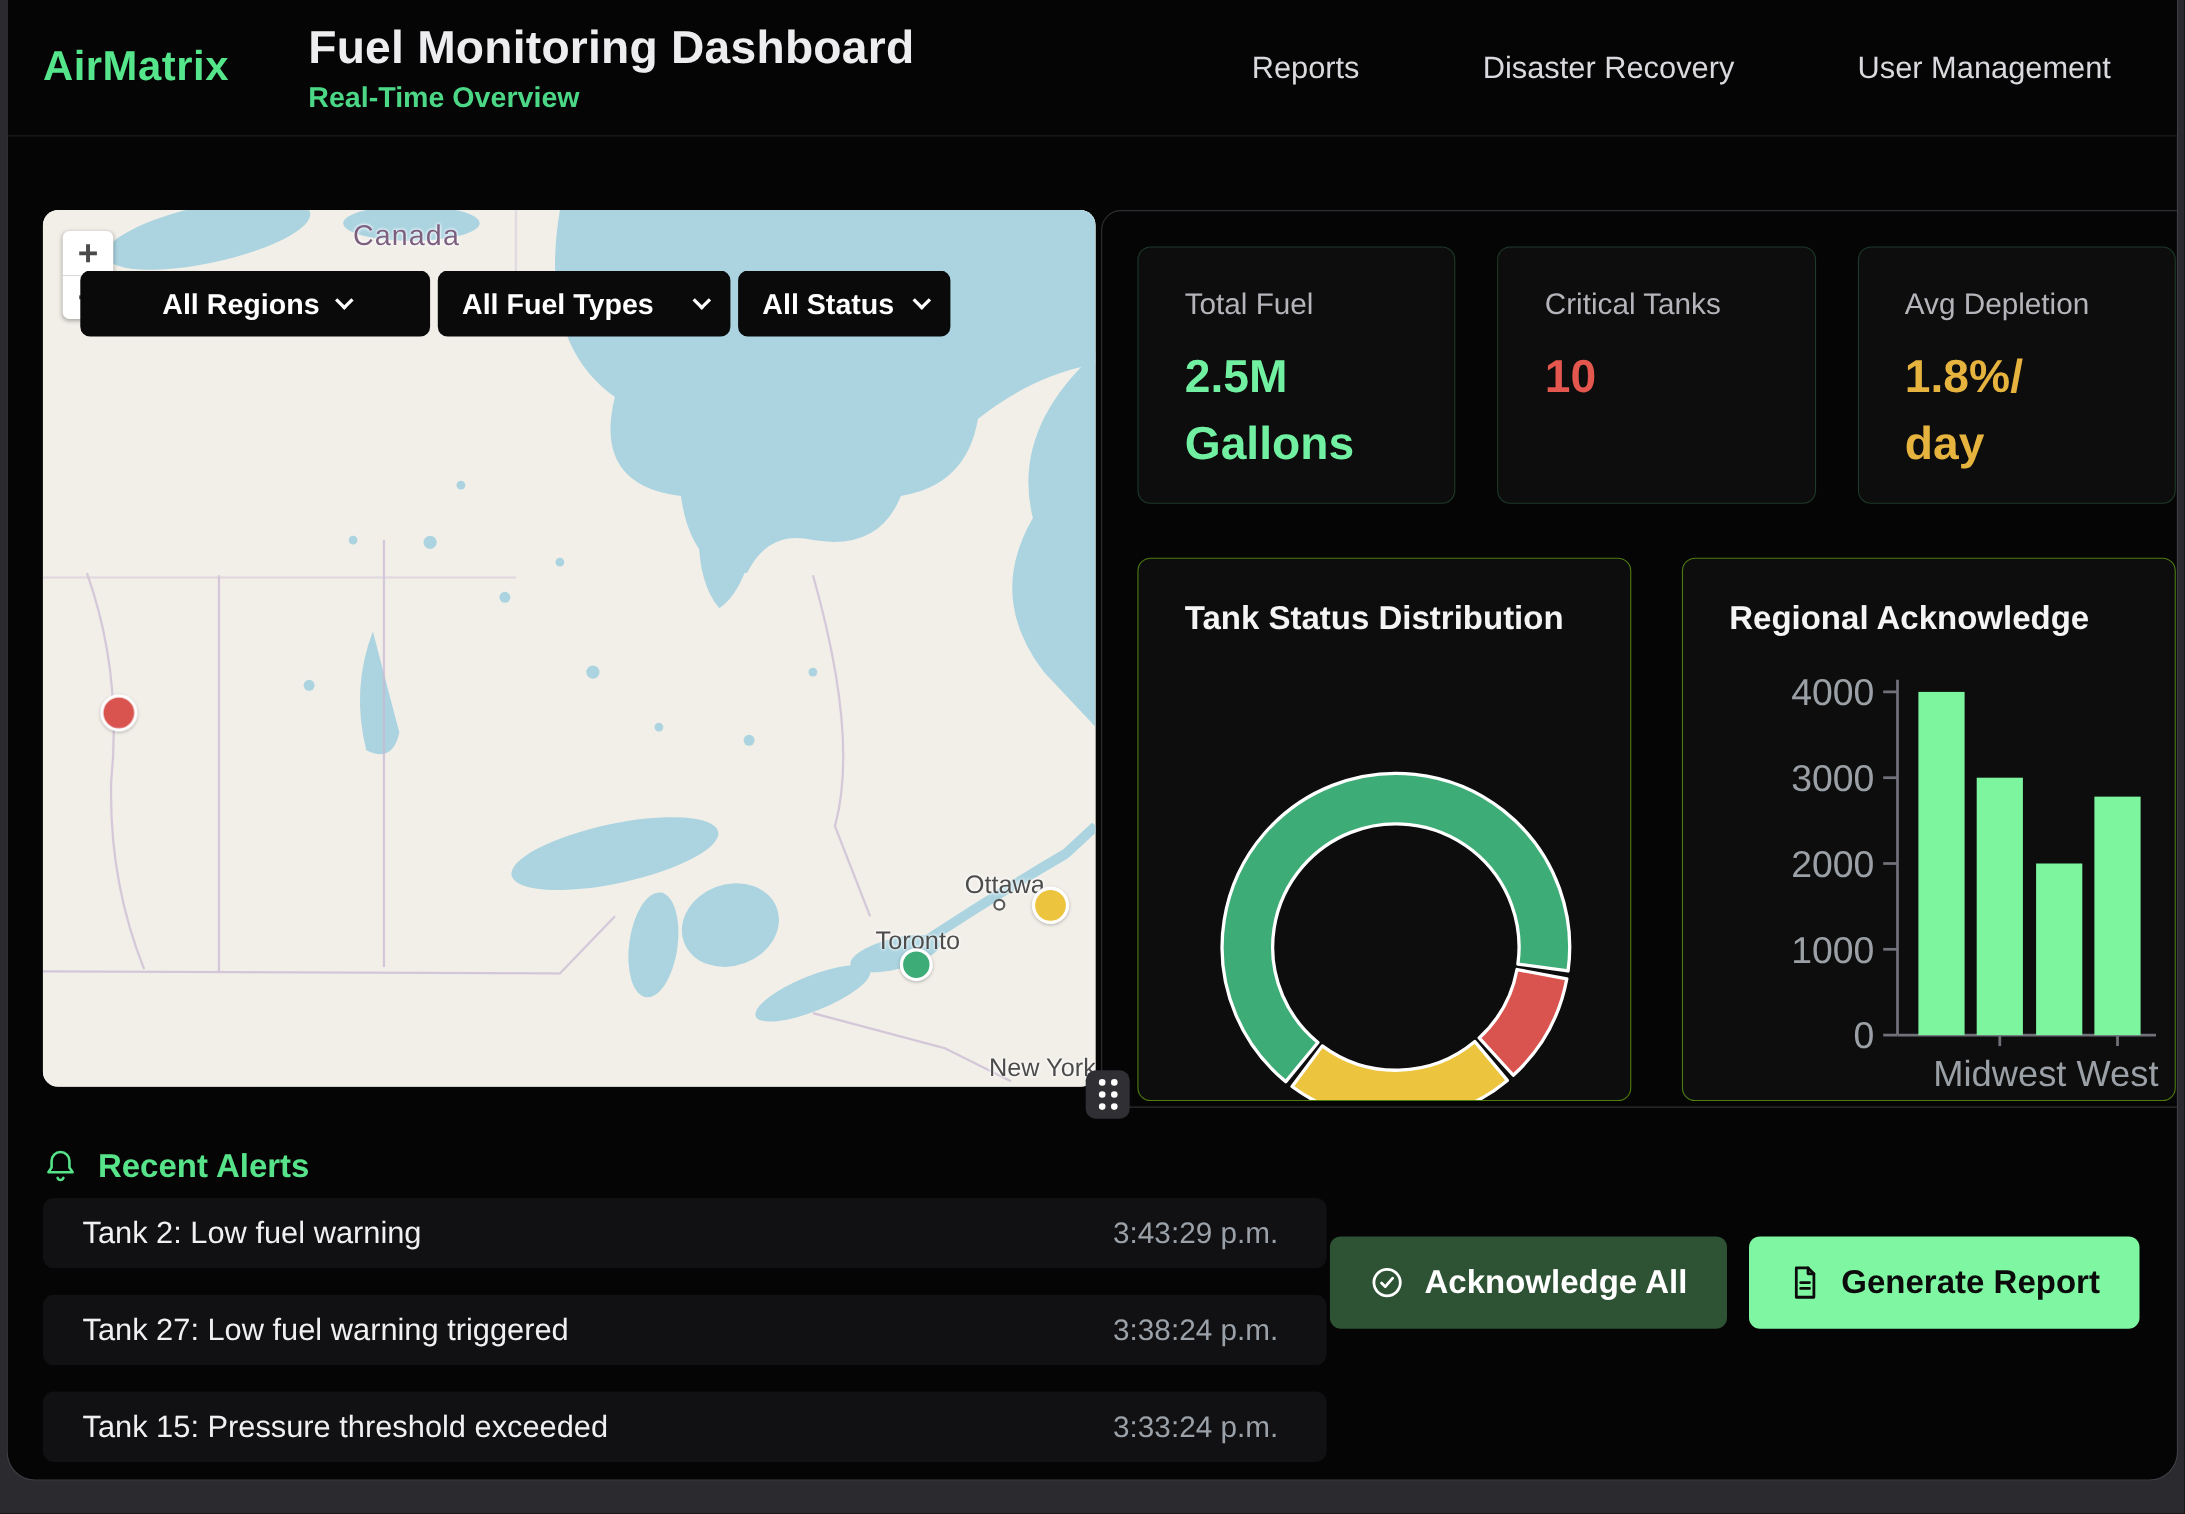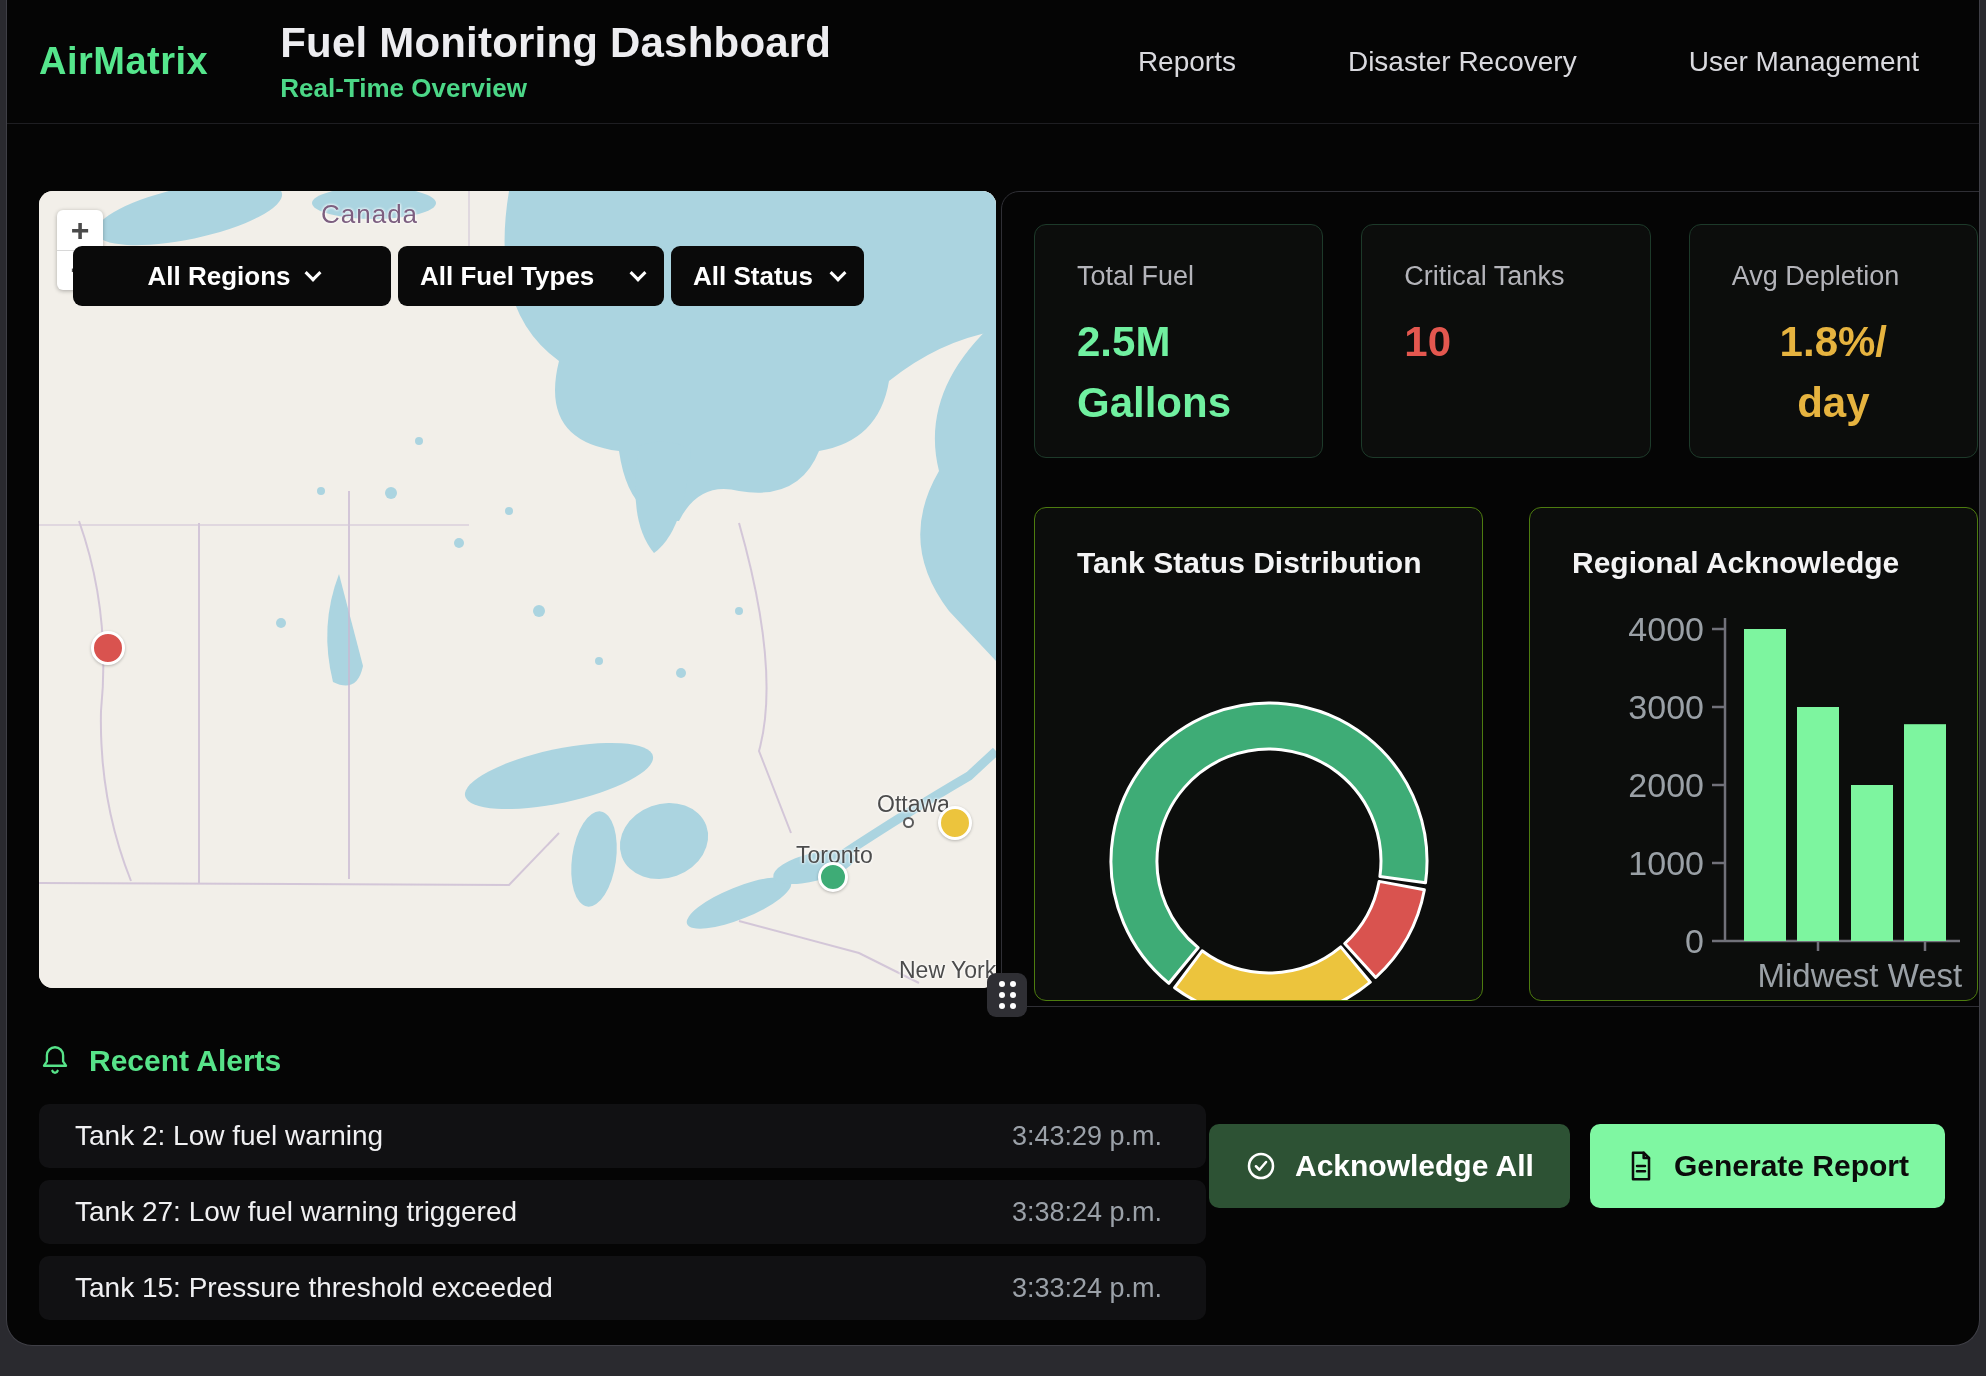--- a/index.html
+++ b/index.html
@@ -68,21 +68,21 @@
   .chart-card{ flex:1; height:494px; background:#0c0d0c; border:1px solid #4d7c0f;
     border-radius:12px; padding:38px 0 0 42px; overflow:hidden;}
   .chart-title{ font-size:30px; font-weight:700; color:#f4f4f5;}
   #donut-chart{ margin:-24px 0 0 -20px;}
   #bar-chart{ margin:2px 0 0 14px;}
 
   
   .alerts{ position:relative; padding:21px 28px 0 32px;}
   .alerts-heading{ display:flex; align-items:center; gap:18px; margin-top:16px;}
   .alerts-heading .txt{ font-size:30px; font-weight:800; color:#57e389;}
-  .alert-list{ width:1167px; margin-top:26px; display:flex; flex-direction:column; gap:12px;}
+  .alert-list{ width:1167px; margin-top:11px; display:flex; flex-direction:column; gap:24px;}
   .alert-row{ height:64px; background:#111113; border-radius:10px; display:flex;
     align-items:center; justify-content:space-between; padding:0 44px 0 36px; cursor:pointer;}
   .alert-msg{ font-size:28px; color:#f0f0f2;}
   .alert-time{ font-size:27px; color:#9ba1a8;}
   .actions{ position:absolute; right:34px; top:117px; display:flex; gap:20px;}
   .btn{ height:84px; display:flex; align-items:center; gap:18px; border-radius:10px;
     padding:0 36px; font-size:30px; font-weight:700; cursor:pointer; border:none;}
   .btn-ack{ background:#2d5234; color:#fff;}
   .btn-report{ background:#7ff7a2; color:#0b0b0b;}
 </style>
@@ -196,21 +196,21 @@
           <div class="stat-label">Total Fuel</div>
           <div class="stat-value" style="color: rgb(112, 240, 160);">2.5M
 Gallons</div>
         </div>
         <div class="stat-card">
           <div class="stat-label">Critical Tanks</div>
           <div class="stat-value" style="color: rgb(228, 87, 79);">10</div>
         </div>
         <div class="stat-card">
           <div class="stat-label">Avg Depletion</div>
-          <div class="stat-value" style="color: rgb(230, 179, 63); text-align: center;">1.8%/
+          <div class="stat-value" style="color: rgb(230, 179, 63);">1.8%/
 day</div>
         </div>
       </div>
 
       <div class="charts-row">
         <div class="chart-card">
           <div class="chart-title">Tank Status Distribution</div>
           <div id="donut-chart"><svg width="424" height="478" viewBox="0 0 424 478">
                 <path d="M111.9,427.3 A158,158 0 1 1 368.5,326.7 L322.9,320.4 A112,112 0 1 0 141.1,391.7 Z" fill="#3eac76" stroke="#fff" stroke-width="3" stroke-linejoin="round"></path>
                 <path d="M367.4,333.8 A158,158 0 0 1 318.7,421.5 L287.7,387.6 A112,112 0 0 0 322.1,325.4 Z" fill="#d9534f" stroke="#fff" stroke-width="3" stroke-linejoin="round"></path>

